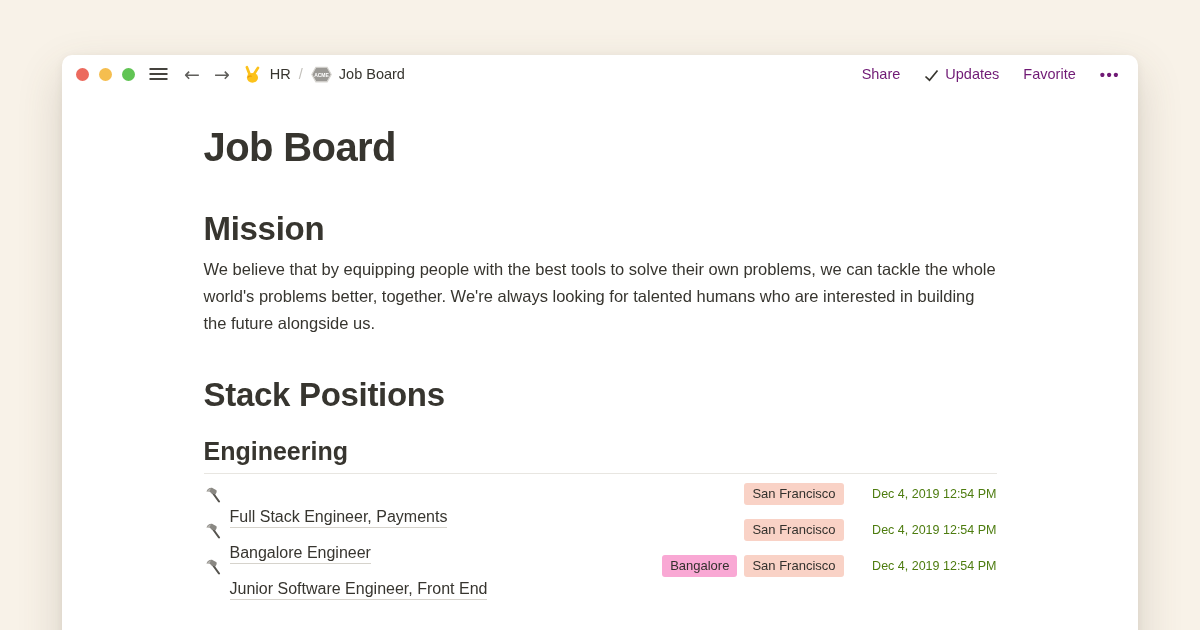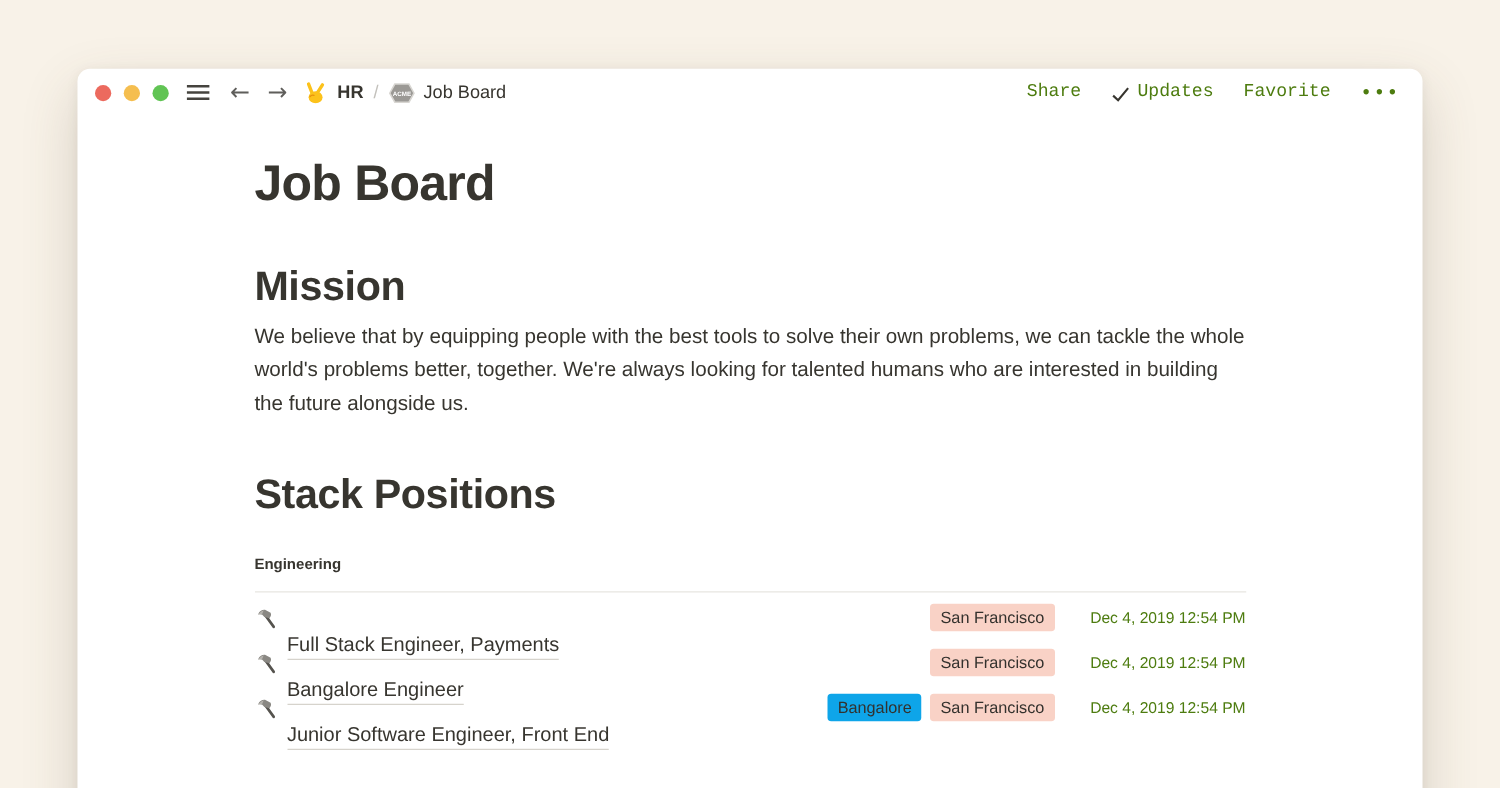--- a/index.html
+++ b/index.html
@@ -35,26 +35,26 @@
   .hamburger { margin-right: 16px; }
   .nav-arrow {
     font-size: 19px;
     color: #5F5E5B;
     margin-right: 14px;
     font-family: "DejaVu Sans", sans-serif;
     line-height: 1;
   }
   .crumb { display: flex; align-items: center; }
   .crumb .emoji-icon { margin-right: 8px; display: flex; }
-  .crumb .ws-name { font-weight: 700; }
+  .crumb .ws-name { font-weight: 400; }
   .crumb .sep { color: #C3C1BC; margin: 0 8px; }
   .crumb .page-badge { margin-right: 7px; display: flex; }
   .tb-spacer { flex: 1; }
   .tb-actions { display: flex; align-items: center; gap: 24px; }
-  .tb-action { display: flex; align-items: flex-end; gap: 6px; color: #4d7c0f; cursor: default; font-family: Liberation Mono, monospace; }
+  .tb-action { display: flex; align-items: flex-end; gap: 6px; color: #701a75; cursor: default; }
   .more-dots { font-size: 15px; letter-spacing: 1.5px; font-weight: 700; }
   
   .content {
     width: 793px;
     margin: 0 auto;
     color: #37352F;
   }
   .page-title {
     margin: 30px 0 0 0;
     font-size: 40px;
@@ -76,21 +76,21 @@
     font-weight: 700;
   }
   .para {
     margin: 9px 0 0 0;
     font-size: 16.5px;
     line-height: 27px;
     font-weight: 400;
   }
   .h3 {
     margin: 26px 0 0 0;
-    font-size: 12px;
+    font-size: 25px;
     line-height: 24px;
     font-weight: 700;
   }
   .divider {
     border: none;
     border-top: 1px solid #E8E6E1;
     margin: 10px 0 2px 0;
   }
   
   .job-row { display: flex; align-items: center; height: 36px; }
@@ -235,19 +235,19 @@
 
     <div class="job-row">
       <span class="job-icon">
         <svg width="17" height="17" viewBox="0 0 17 17">
             <use href="#hammer"></use>
           </svg>
       </span>
       <span class="job-title">Junior Software Engineer, Front End</span>
       <span class="row-spacer"></span>
       <span class="tag-group">
-        <span class="tag" style="background-color: #0ea5e9;">Bangalore</span>
+        <span class="tag" style="background-color: #f9a8d4;">Bangalore</span>
         <span class="tag" style="background-color: rgb(249, 210, 198);">San Francisco</span>
       </span>
       <span class="job-date">Dec 4, 2019 12:54 PM</span>
     </div>
   </div>
 </div>
 
 </body></html>

